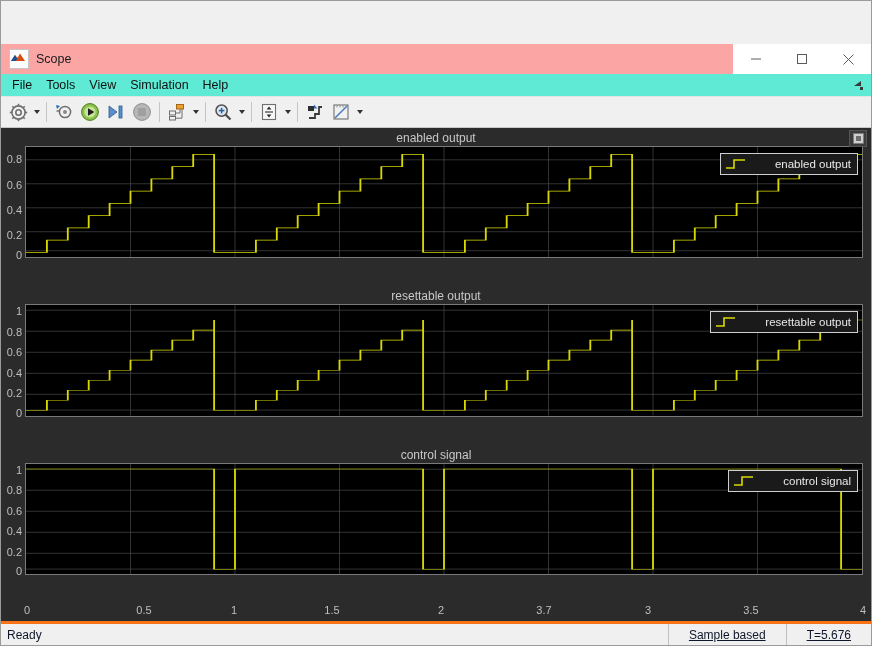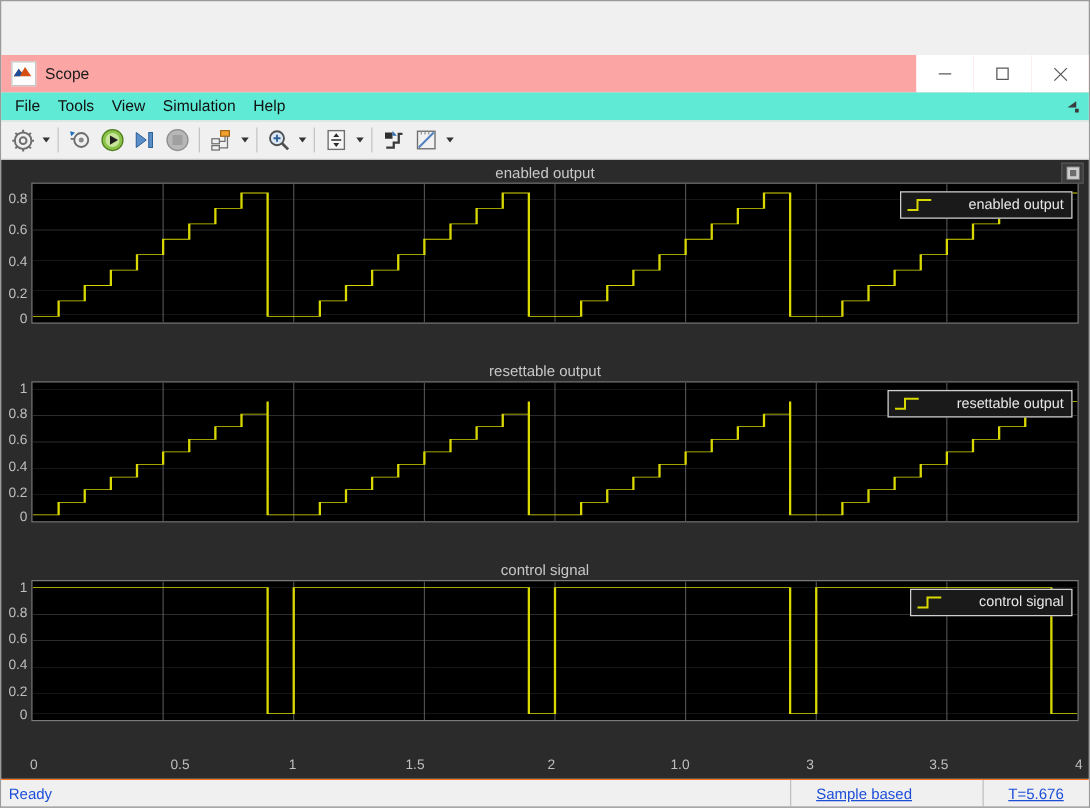--- a/index.html
+++ b/index.html
@@ -248,26 +248,25 @@
     line-height: 12px;
     transform: translateX(-50%);
     white-space: nowrap;
   }
 
   
   .statusbar {
     height: 21px;
     flex: 0 0 21px;
     background: #f0f0f0;
-    border-top: 1px solid #f97316;
+    border-top: 3px solid #f97316;
     display: flex;
     align-items: center;
     font-size: 12px;
-    color: #1d4ed8;
-    gap: 36px;
+    color: #0f172a;
   }
   .status-left {
     flex: 1 1 auto;
     padding-left: 6px;
     white-space: nowrap;
   }
   .status-cell {
     border-left: 1px solid #c0c0c0;
     height: 100%;
     display: flex;
@@ -566,21 +565,21 @@
           </div>
         </div>
       </div>
 
       <div class="xaxis">
         <div class="xlab" style="left:26px;">0</div>
         <div class="xlab" style="left:143px;">0.5</div>
         <div class="xlab" style="left:233px;">1</div>
         <div class="xlab" style="left:331px;">1.5</div>
         <div class="xlab" style="left:440px;">2</div>
-        <div class="xlab" style="left:543px;">1.0</div>
+        <div class="xlab" style="left:543px;">3.7</div>
         <div class="xlab" style="left:647px;">3</div>
         <div class="xlab" style="left:750px;">3.5</div>
         <div class="xlab" style="left:862px;">4</div>
       </div>
 
     </div>
   </div>
 
   <div class="statusbar">
     <div class="status-left">Ready</div>

